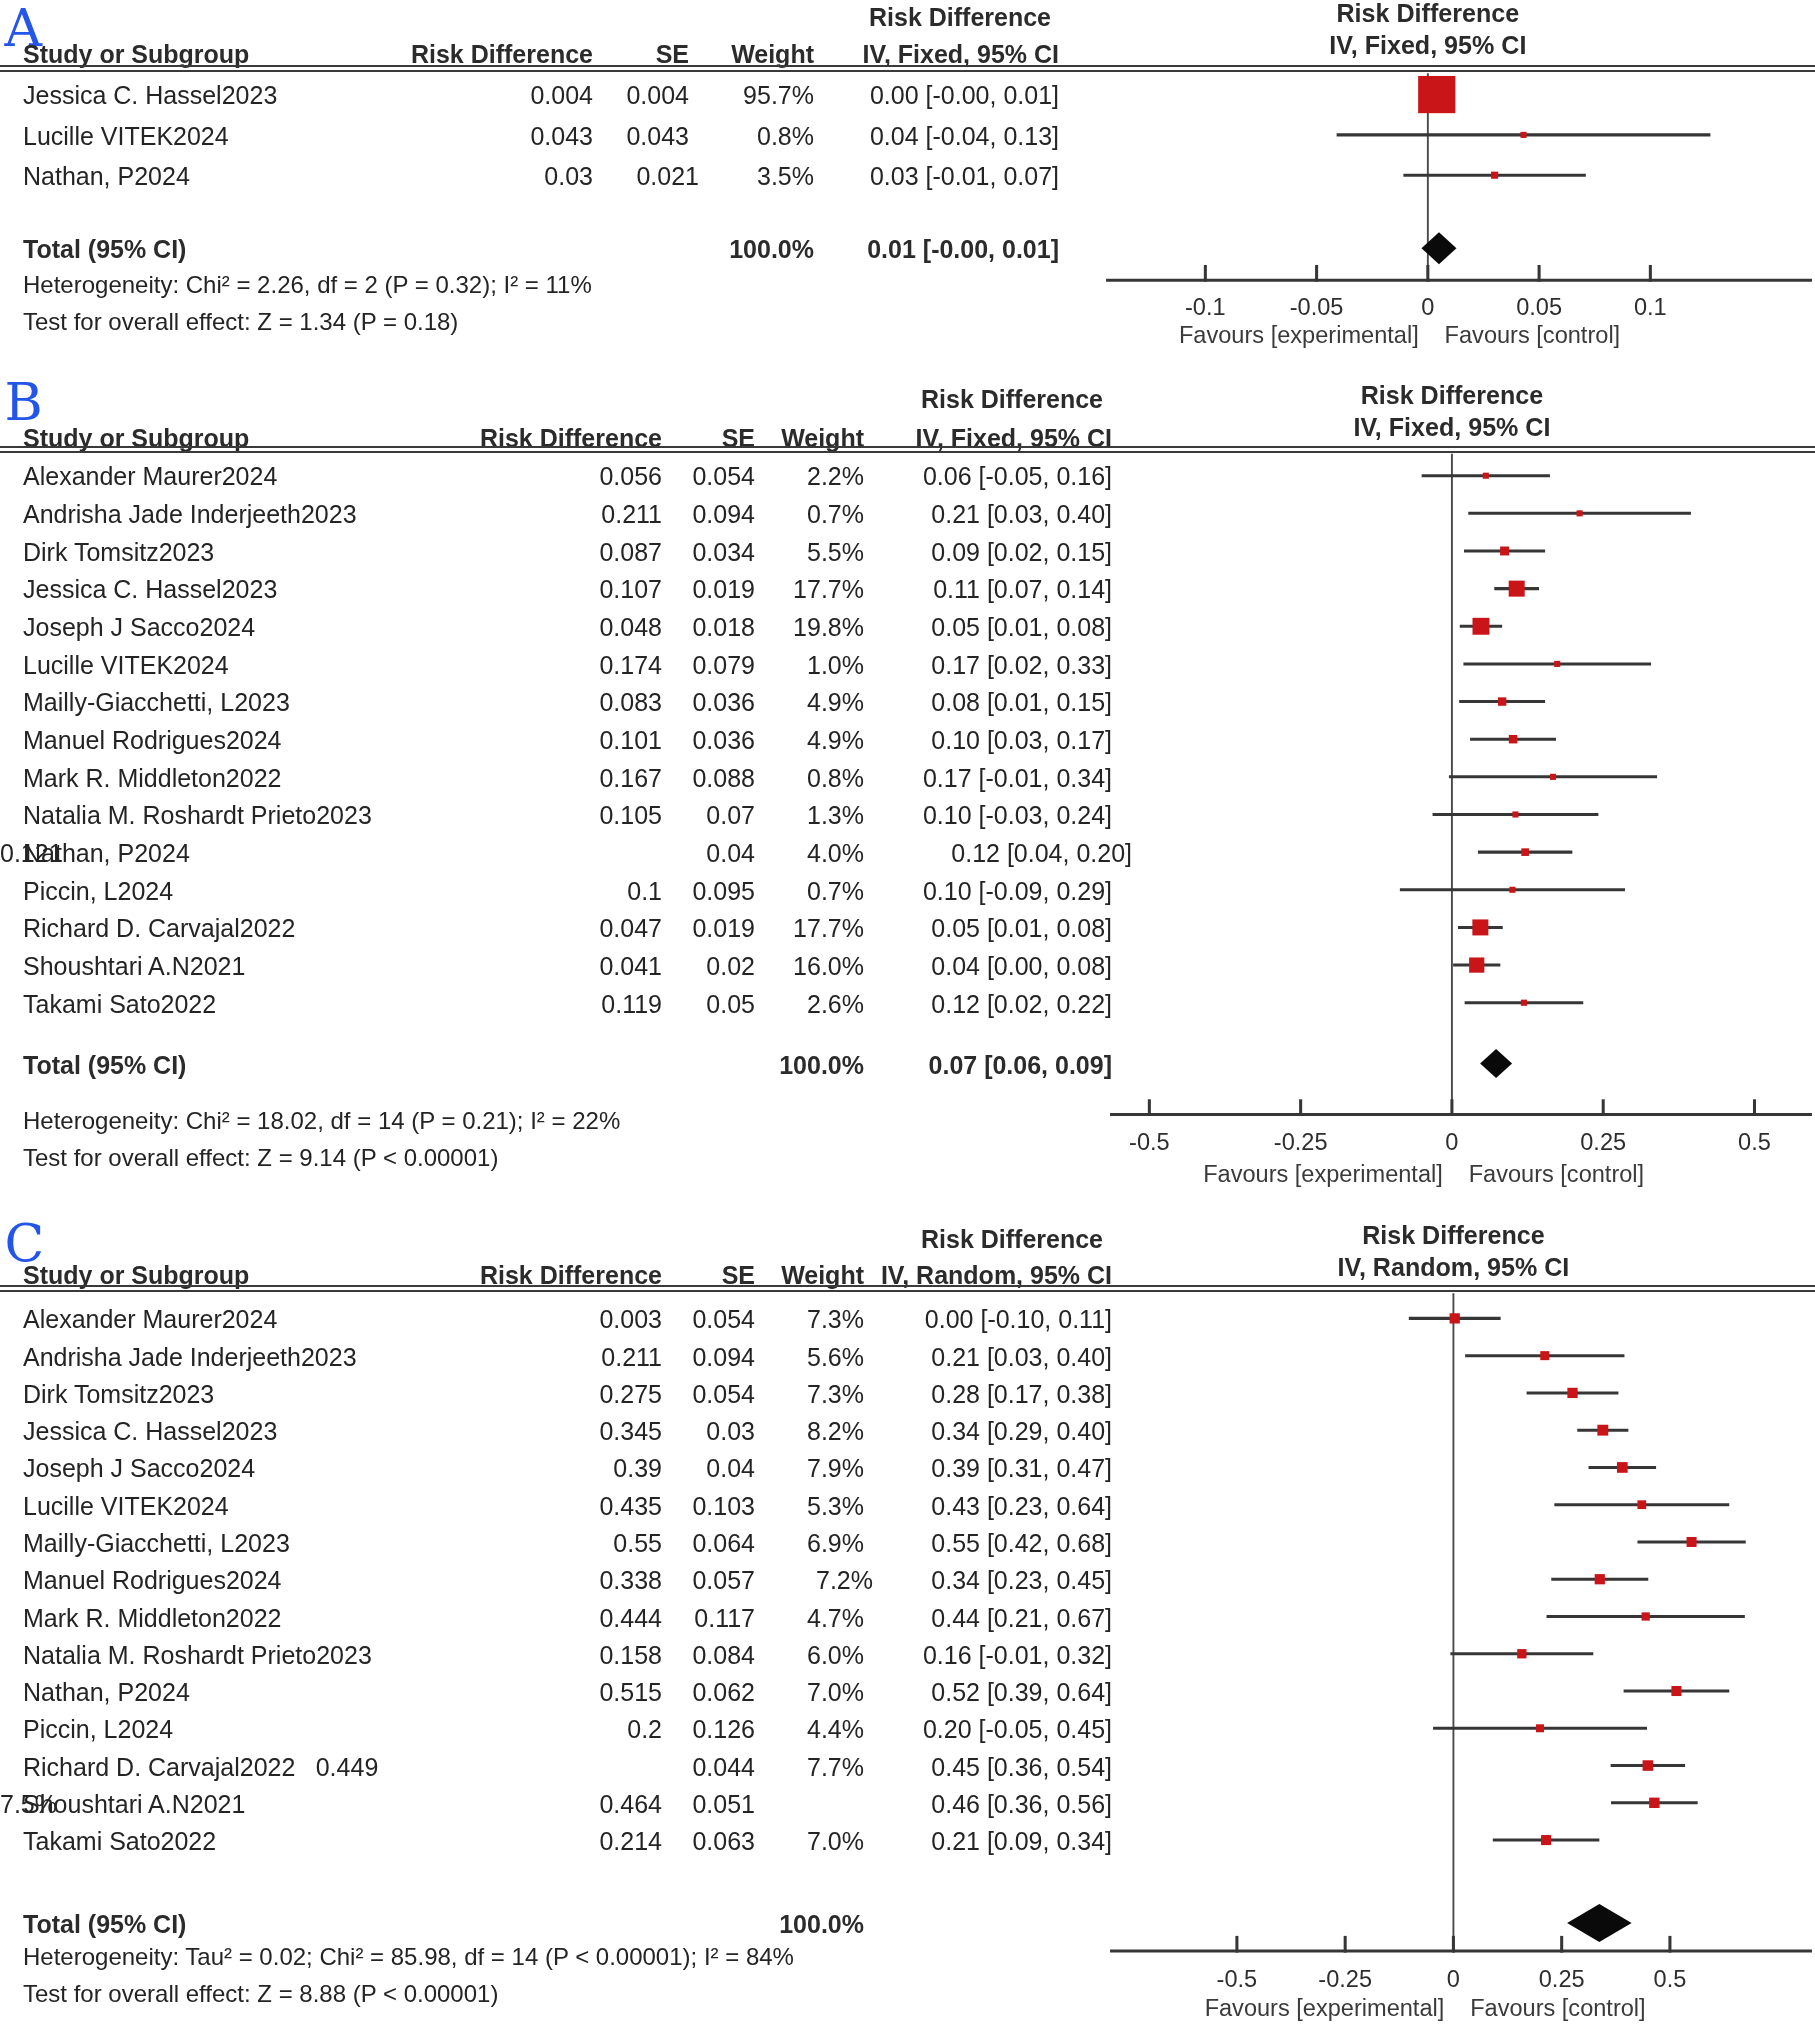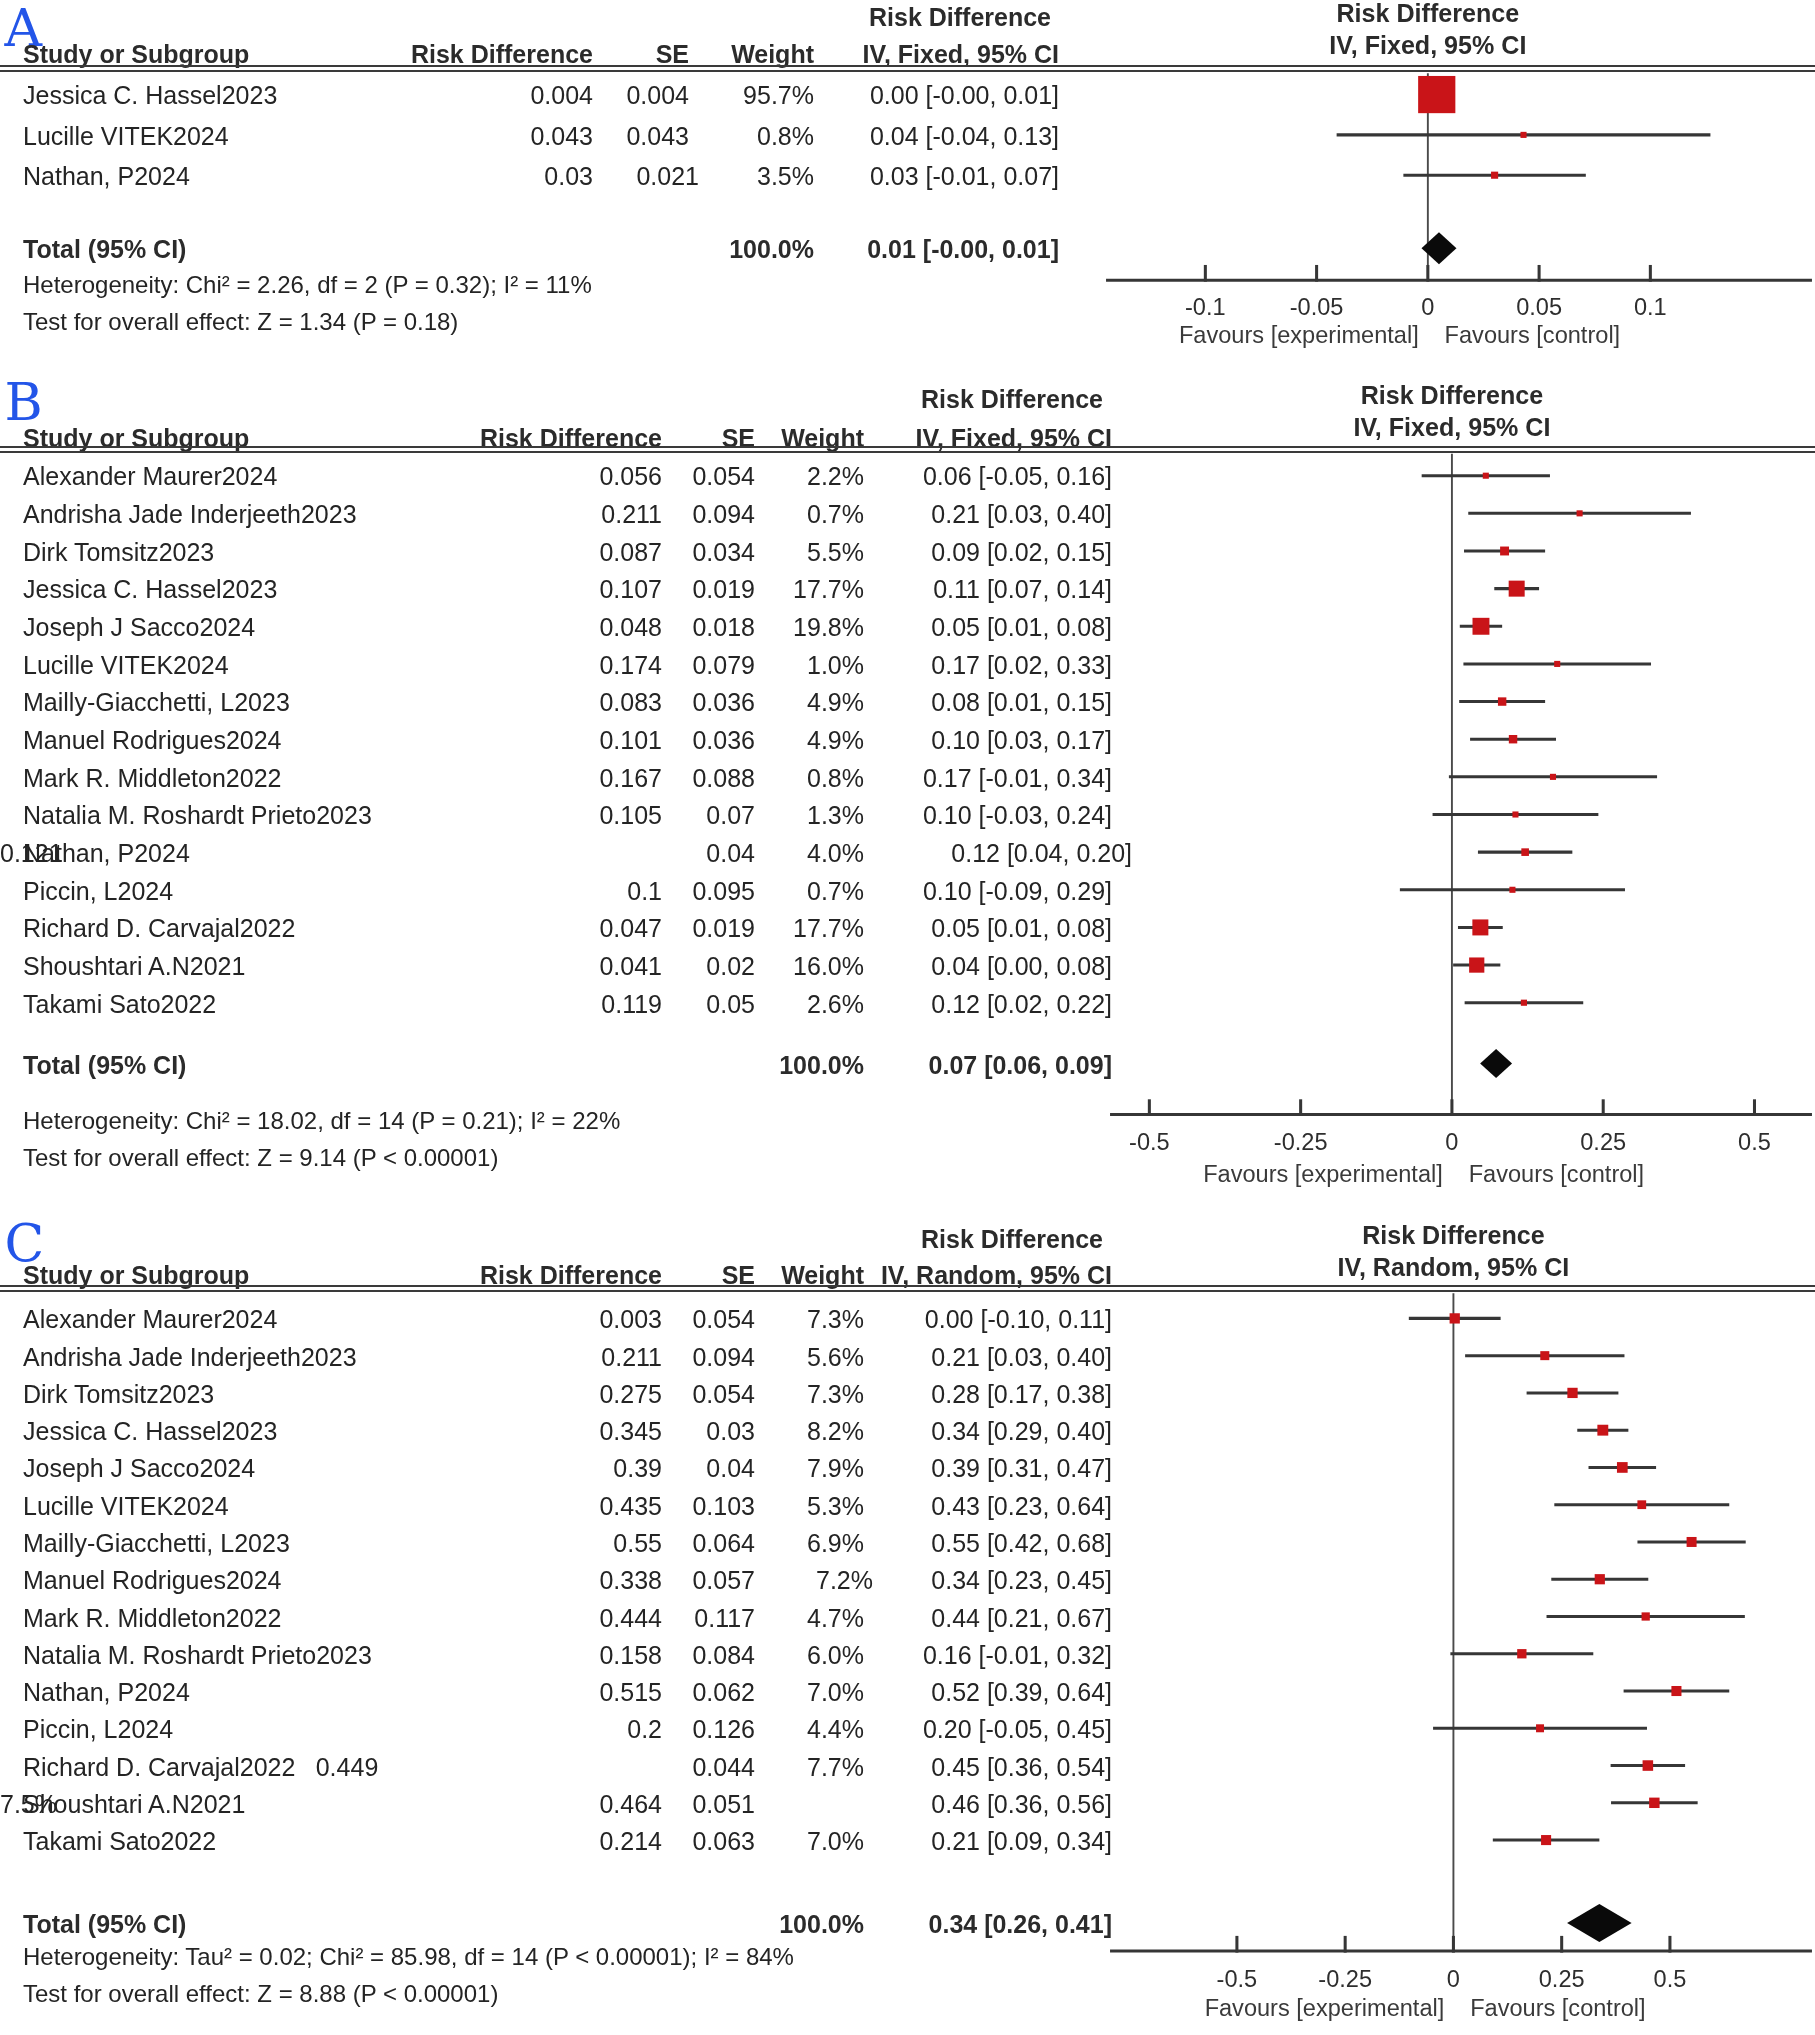--- a/index.html
+++ b/index.html
@@ -365,21 +365,20 @@
       <div>
         <span class="t cell " style="left: 23px; top: 610px;">Takami Sato2022</span>
         <span class="t cell " style="left: 0px; top: 610px; width: 662px; text-align: right;">0.214</span>
         <span class="t cell " style="left: 0px; top: 610px; width: 755px; text-align: right;">0.063</span>
         <span class="t cell " style="left: 0px; top: 610px; width: 864px; text-align: right;">7.0%</span>
         <span class="t cell " style="left: 0px; top: 610px; width: 1112px; text-align: right;">0.21 [0.09, 0.34]</span>
       </div>
     </div>
   <span class="t cell b tot-label" style="left: 23px; top: 693px;">Total (95% CI)</span>
   <span class="t cell b tot-w" style="left: 0px; top: 693px; width: 864px; text-align: right;">100.0%</span>
-  <span class="t cell b tot-ci" style="left: 0px; top: 693px; width: 1112px; text-align: right;">0.34 [0.26, 0.41]</span>
   <span class="t het het-line" style="left: 23px; top: 727px;">Heterogeneity: Tau² = 0.02; Chi² = 85.98, df = 14 (P &lt; 0.00001); I² = 84%</span>
   <span class="t het test-line" style="left: 23px; top: 764px;">Test for overall effect: Z = 8.88 (P &lt; 0.00001)</span>
   <svg class="plot" width="708" height="818" style="left: 1107px;" viewBox="0 0 931 1075">
       <text x="455.5351681957187" y="35" text-anchor="middle" font-size="33" font-weight="bold" fill="#2b2b2b">Risk Difference</text>
       <text x="455.5351681957187" y="77" text-anchor="middle" font-size="33" font-weight="bold" fill="#2b2b2b">IV, Random, 95% CI</text>
       <line x1="455.5351681957187" y1="100" x2="455.5351681957187" y2="965" stroke="#4a4a4a" stroke-width="2.5"></line>
       <line x1="396.88501529051996" y1="133" x2="517.6018348623853" y2="133" stroke="#363636" stroke-width="4"></line>
       <rect x="450.48879703339946" y="126.24537195694685" width="13.509256086106296" height="13.509256086106296" fill="#c91418"></rect>
       <line x1="470.9094801223242" y1="182" x2="680.4556574923548" y2="182" stroke="#363636" stroke-width="4"></line>
       <rect x="569.76648902424" y="176.0839202169004" width="11.832159566199232" height="11.832159566199232" fill="#c91418"></rect>

